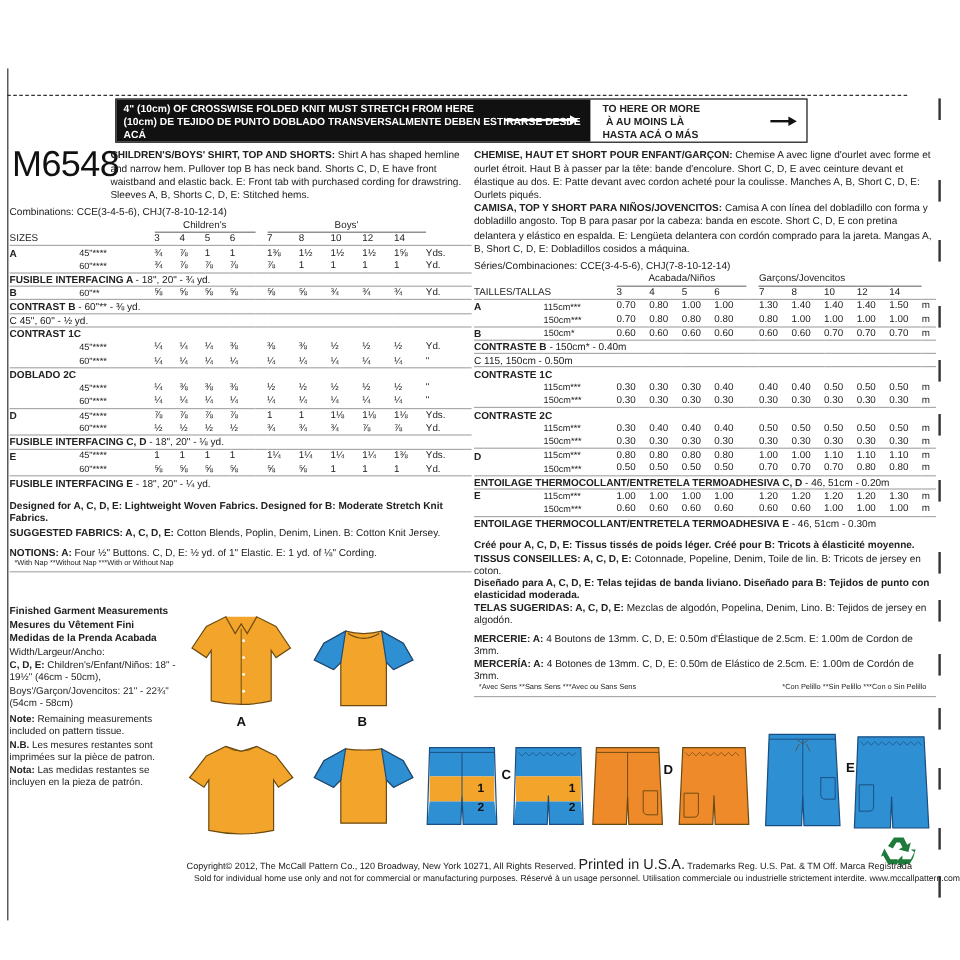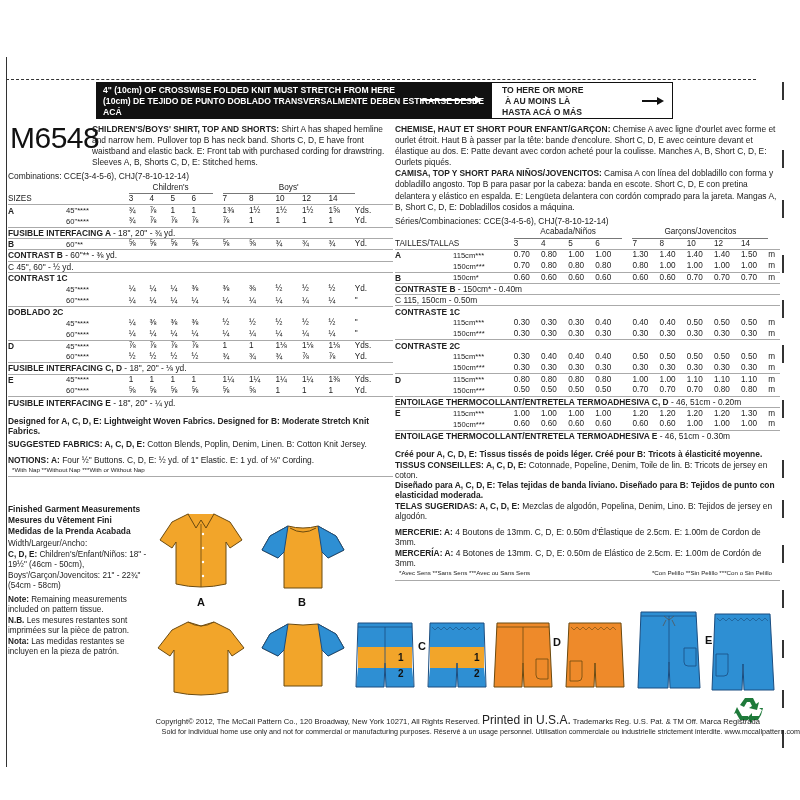--- a/index.html
+++ b/index.html
@@ -301,21 +301,21 @@
   <div class="para" style="margin-top:0;line-height:1.32"><b>CHEMISE, HAUT ET SHORT POUR ENFANT/GARÇON:</b> <span>Chemise A avec ligne d'ourlet avec forme et ourlet étroit. Haut B à passer par la tête: bande d'encolure. Short C, D, E avec ceinture devant et élastique au dos. E: Patte devant avec cordon acheté pour la coulisse. Manches A, B, Short C, D, E: Ourlets piqués.</span></div>
   <div class="para" style="margin-top:0;line-height:1.32"><b>CAMISA, TOP Y SHORT PARA NIÑOS/JOVENCITOS:</b> <span>Camisa A con línea del dobladillo con forma y dobladillo angosto. Top B para pasar por la cabeza: banda en escote. Short C, D, E con pretina delantera y elástico en espalda. E: Lengüeta delantera con cordón comprado para la jareta. Mangas A, B, Short C, D, E: Dobladillos cosidos a máquina.</span></div>
   <div style="font-size:8.4px;margin:3px 0 1px">Séries/Combinaciones: CCE(3-4-5-6), CHJ(7-8-10-12-14)</div>
   <table id="tblFR">
       <tbody>
         <tr>
           <td style="width:58px"></td>
           <td></td>
           <td colspan="4" class="hdr-under" style="text-align:center">Acabada/Niños</td>
           <td style="width:10px"></td>
-          <td colspan="5" class="hdr-under" style="text-align:center">Garçons/Jovencitos</td>
+          <td colspan="5" class="hdr-under" style="">Garçons/Jovencitos</td>
           <td></td>
         </tr>
         <tr>
           <td colspan="2">TAILLES/TALLAS</td>
           <td>3</td>
           <td>4</td>
           <td>5</td>
           <td>6</td>
           <td></td>
           <td>7</td>

